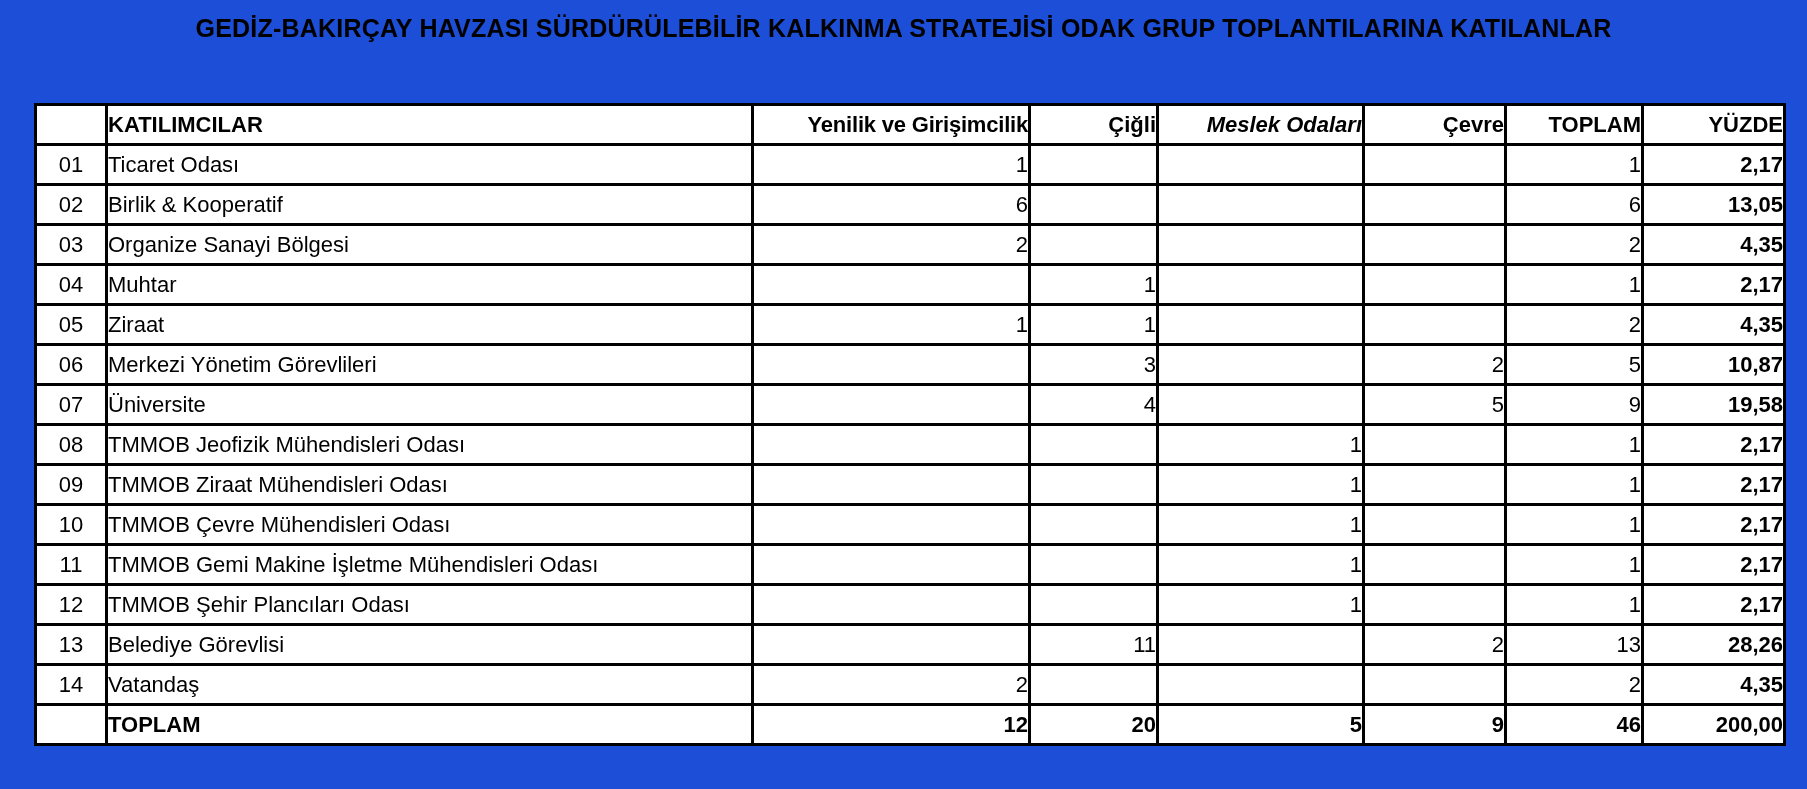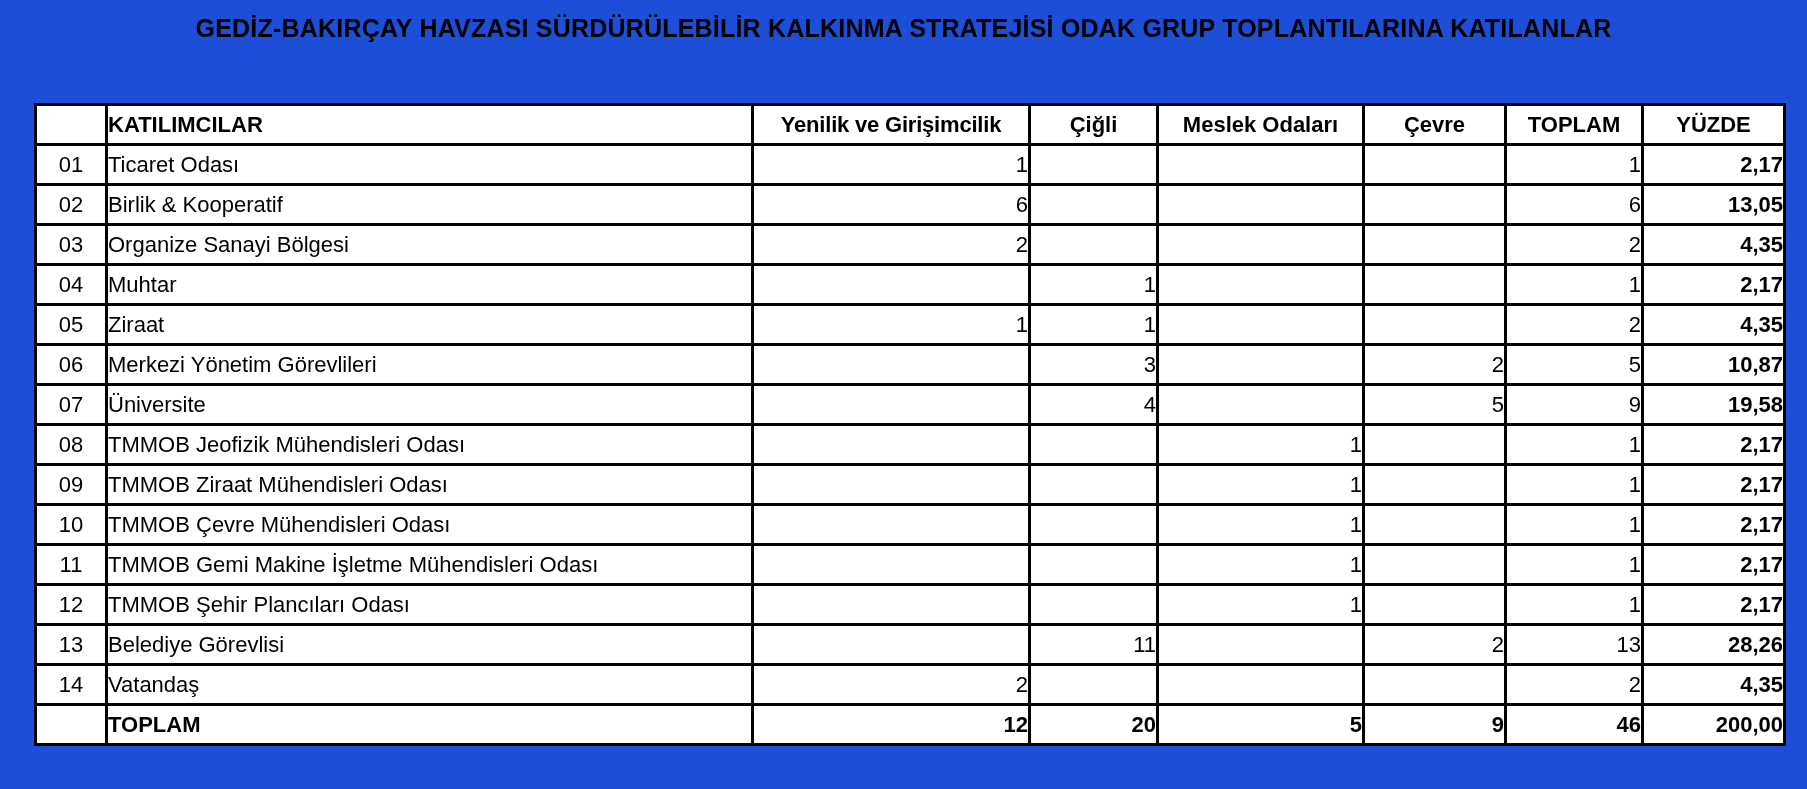--- a/index.html
+++ b/index.html
@@ -41,27 +41,27 @@
     padding: 0;
     font-size: 22px;
     color: #000000;
     white-space: nowrap;
     overflow: hidden;
     vertical-align: middle;
     background: #ffffff;
   }
   th {
     font-weight: bold;
-    text-align: center;
+    text-align: right;
   }
   th.h-no { background: #ffffff; }
   th.h-name { text-align: left; padding-left: 8px; background: #ffffff; }
   th.h-yenilik { background: #BEF35A; font-size: 21px; letter-spacing: -0.2px; }
   th.h-cigli   { background: #FFFF2E; }
-  th.h-meslek  { background: #F8C9C9; }
+  th.h-meslek  { background: #F8C9C9; font-style: italic; }
   th.h-cevre   { background: #DAEEF3; margin-top: 20px; }
   th.h-toplam  { background: #CBC0DA; }
   th.h-yuzde   { background: #FDE9D9; }
   td.c-no   { text-align: center; margin-top: 15px; }
   td.c-name { text-align: left; padding-left: 8px; margin-top: 36px; }
   td.c-v    { text-align: right; padding-right: 7px; }
   td.c-pct  { text-align: right; padding-right: 7px; color: #FF0000; font-weight: bold; }
   tr.total-row td { font-weight: bold; }
 </style>
 </head>

